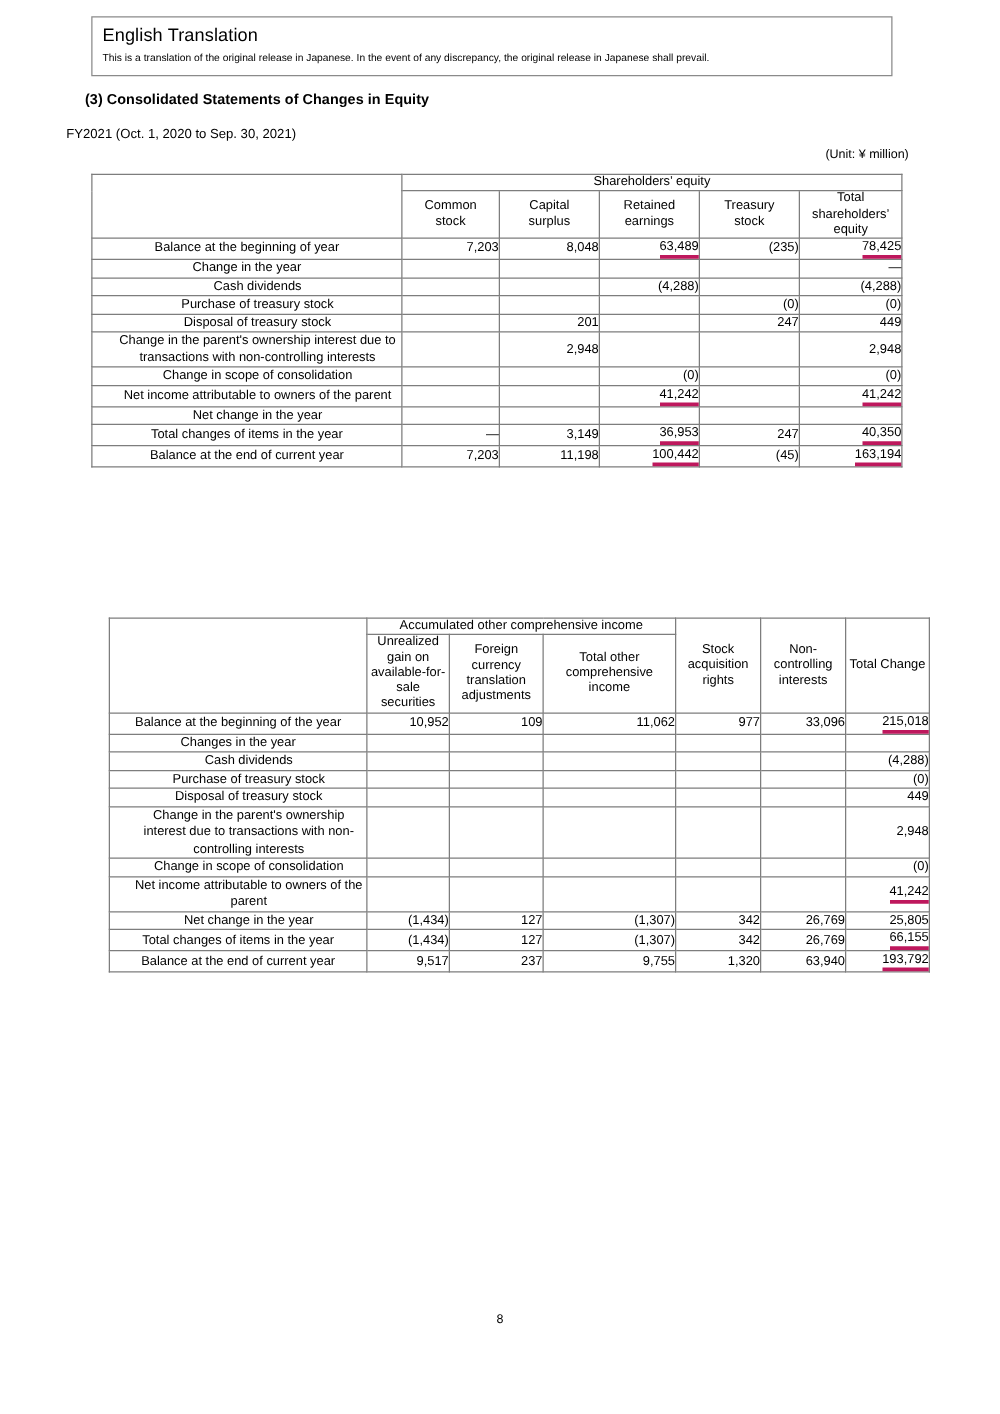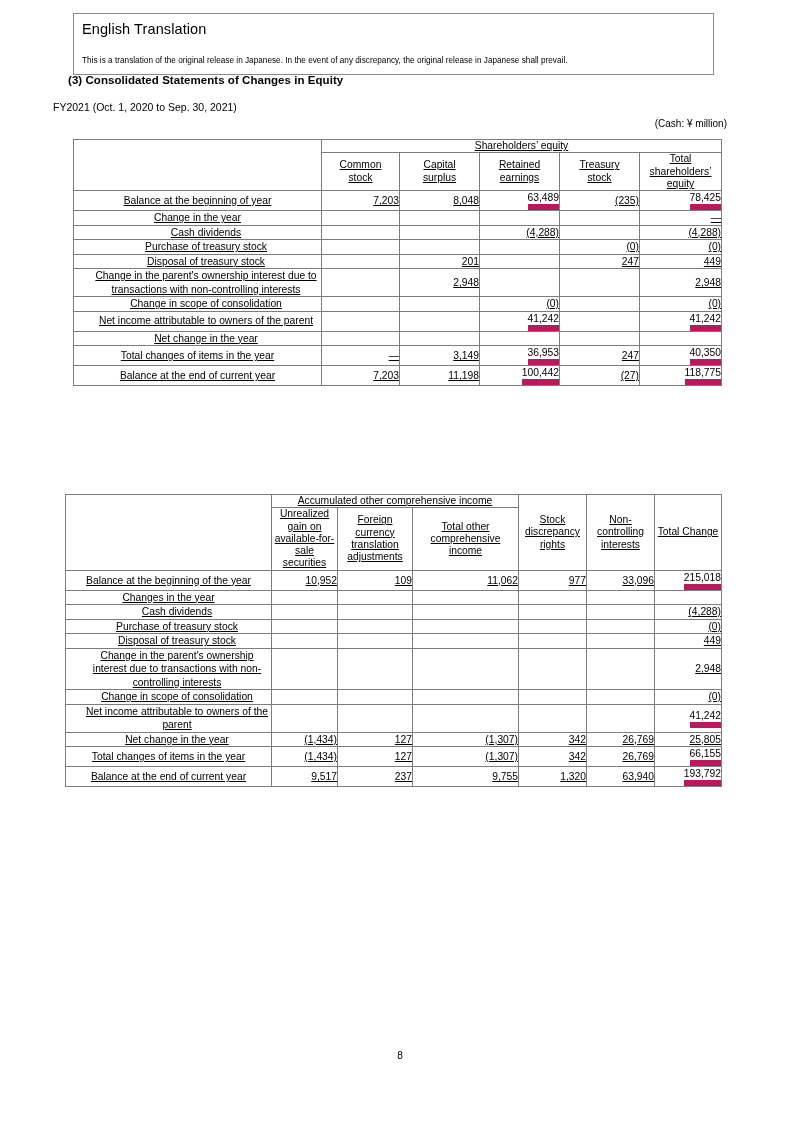--- a/index.html
+++ b/index.html
@@ -33,21 +33,21 @@
     padding: 6px 8px 7px 8px;
   }
   .notice-title {
     font-size: 14.5px;
     line-height: 18px;
     letter-spacing: 0.1px;
   }
   .notice-sub {
     font-size: 8.2px;
     line-height: 12px;
-    margin-top: 17px;
+    margin-top: 3px;
     letter-spacing: 0.02px;
   }
 
   
   .sec-title {
     position: absolute;
     left: 68px;
     top: 74px;
     font-size: 11.5px;
     letter-spacing: 0.05px;
@@ -65,21 +65,20 @@
     top: 118px;
     font-size: 10px;
   }
 
   
   table.fin {
     position: absolute;
     border-collapse: collapse;
     table-layout: fixed;
     font-size: 10.3px;
-    text-decoration: underline;
   }
   table.fin td, table.fin th {
     border: 1px solid #7d7d7d;
     padding: 0;
     font-weight: normal;
     vertical-align: middle;
   }
   .hcell {
     text-align: center;
     line-height: 12.3px;
@@ -94,31 +93,31 @@
   .lbl.ind {
     padding-left: 17px;
   }
   .num {
     text-align: right;
     padding: 3px 7px 3px 3px;
     line-height: 13.5px;
     white-space: nowrap;
   }
   .num .u {
-    border-bottom: 6px solid #be185d;
+    border-bottom: 3px solid #be185d;
     padding-bottom: 0px;
     display: inline-block;
     line-height: 12px;
   }
   .empty { padding: 3px; }
 
   
   #table1 { left: 73px; top: 139px; width: 648px; }
   
-  #table2 { left: 65px; top: 494px; width: 648px; }
+  #table2 { left: 87px; top: 494px; width: 648px; }
 
   .pagenum {
     position: absolute;
     left: 0;
     top: 1050px;
     width: 800px;
     text-align: center;
     font-size: 10px;
   }
 </style>
@@ -127,21 +126,21 @@
 
 <div class="page">
 
   <div class="notice">
     <div class="notice-title">English Translation</div>
     <div class="notice-sub">This is a translation of the original release in Japanese. In the event of any discrepancy, the original release in Japanese shall prevail.</div>
   </div>
 
   <div class="sec-title">(3) Consolidated Statements of Changes in Equity</div>
   <div class="sec-period">FY2021 (Oct. 1, 2020 to Sep. 30, 2021)</div>
-  <div class="unit-note">(Cash: ¥ million)</div>
+  <div class="unit-note">(Unit: ¥ million)</div>
 
   <table class="fin" id="table1">
     <colgroup>
       <col style="width:248px">
       <col style="width:78px">
       <col style="width:80px">
       <col style="width:80px">
       <col style="width:80px">
       <col style="width:82px">
     </colgroup>
@@ -237,41 +236,41 @@
           <td class="num">3,149</td>
           <td class="num"><span class="u">36,953</span></td>
           <td class="num">247</td>
           <td class="num"><span class="u">40,350</span></td>
         </tr>
         <tr>
           <td class="lbl">Balance at the end of current year</td>
           <td class="num">7,203</td>
           <td class="num">11,198</td>
           <td class="num"><span class="u">100,442</span></td>
-          <td class="num">(27)</td>
-          <td class="num"><span class="u">118,775</span></td>
+          <td class="num">(45)</td>
+          <td class="num"><span class="u">163,194</span></td>
         </tr>
       </tbody>
   </table>
 
   <table class="fin" id="table2">
     <colgroup>
       <col style="width:206px">
       <col style="width:66px">
       <col style="width:75px">
       <col style="width:106px">
       <col style="width:68px">
       <col style="width:68px">
       <col style="width:67px">
     </colgroup>
     <thead>
       <tr>
         <td class="empty" rowspan="2"></td>
         <td class="hcell" colspan="3">Accumulated other comprehensive income</td>
-        <td class="hcell" rowspan="2">Stock discrepancy rights</td>
+        <td class="hcell" rowspan="2">Stock acquisition rights</td>
         <td class="hcell" rowspan="2">Non-controlling interests</td>
         <td class="hcell" rowspan="2">Total Change</td>
       </tr>
       <tr id="t2-colrow">
           <td class="hcell">Unrealized gain on available-for-sale securities</td>
           <td class="hcell">Foreign currency translation adjustments</td>
           <td class="hcell">Total other comprehensive income</td>
         </tr>
     </thead>
     <tbody id="t2-body">

